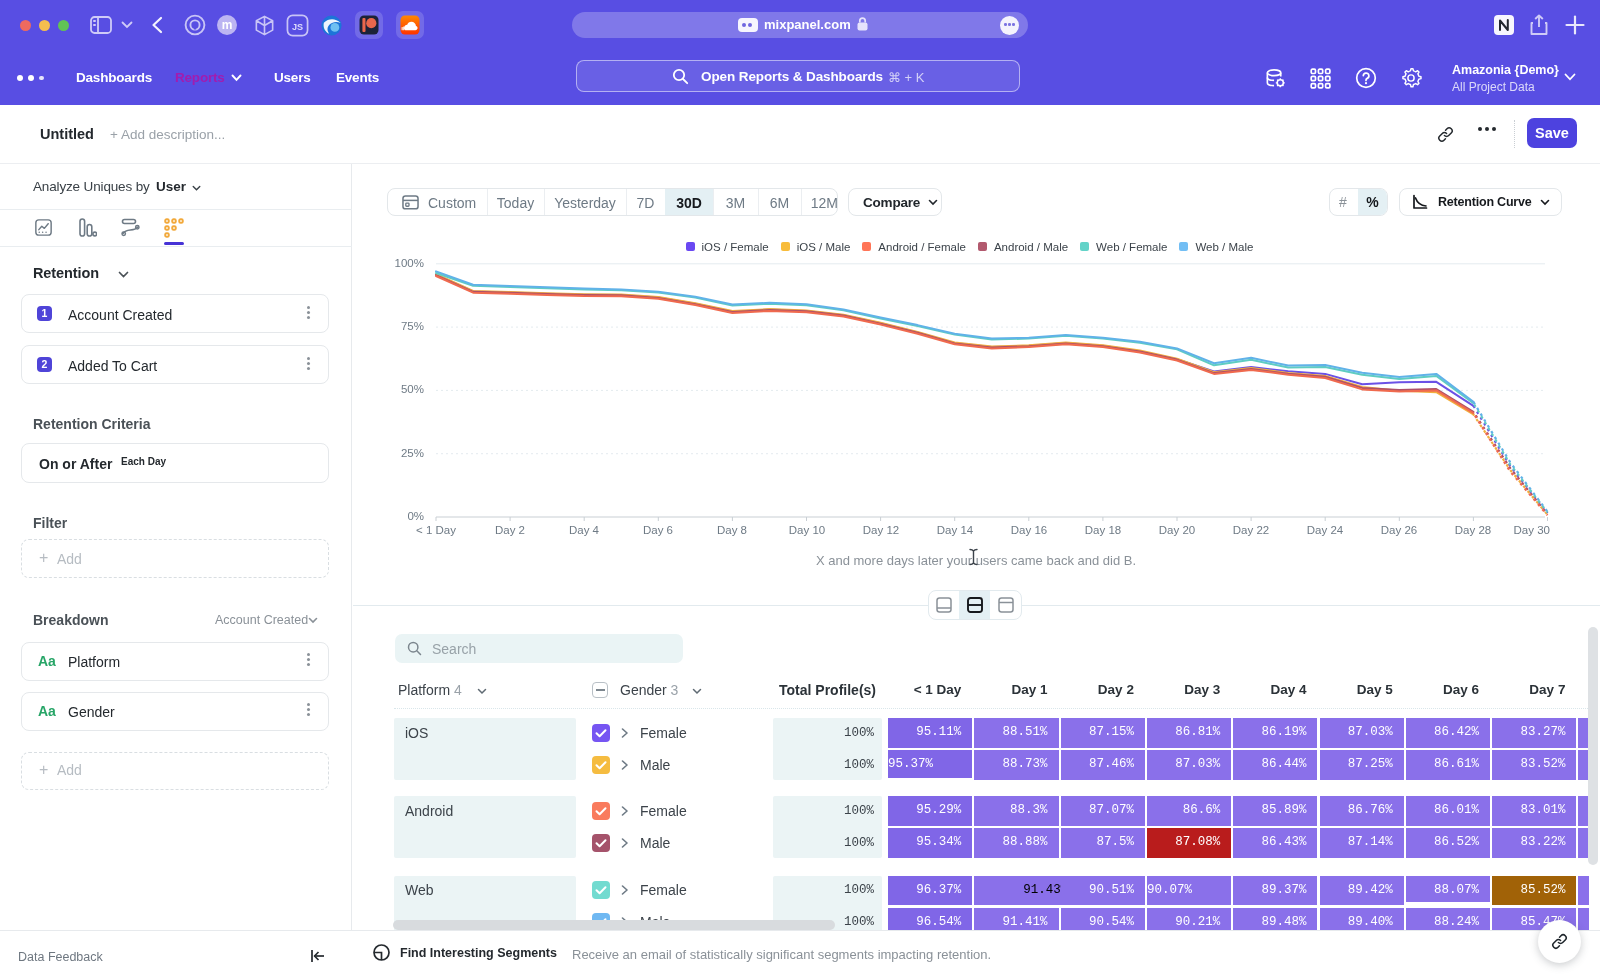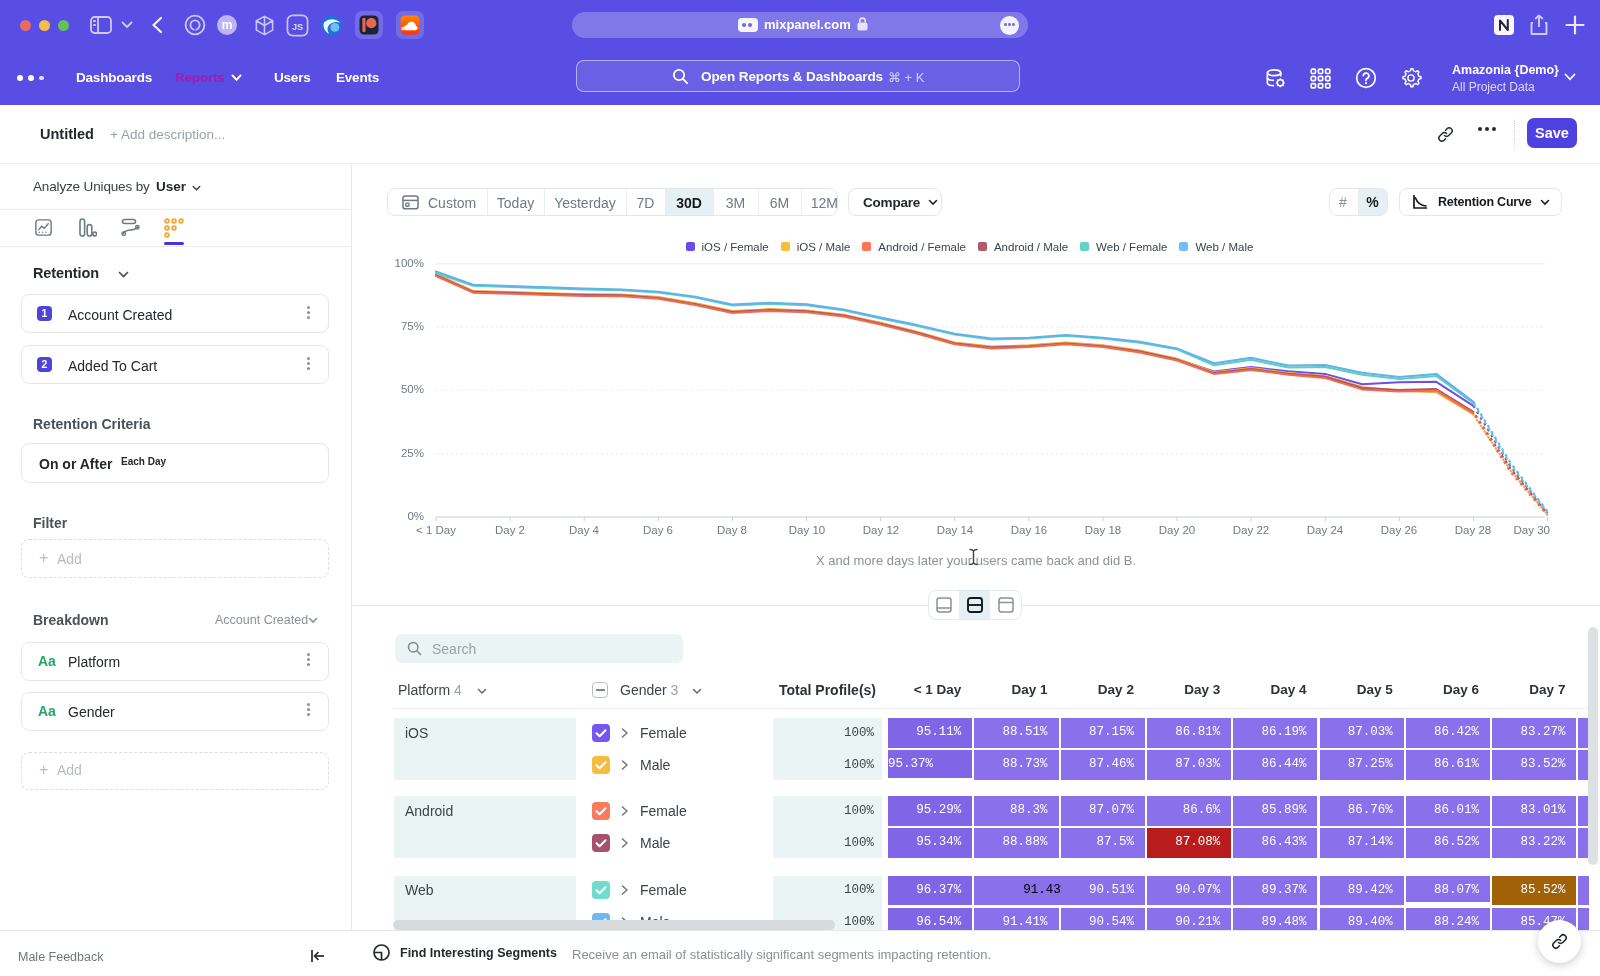--- a/index.html
+++ b/index.html
@@ -240,21 +240,21 @@
 <div class="abs" style="left:307px;top:653px;width:3px;height:3px;border-radius:50%;background:#8A9198;box-shadow:0 5px 0 #8A9198,0 10px 0 #8A9198"></div>
 <div class="abs" style="left:21px;top:692px;width:308px;height:39px;border:1px solid #E5E8EB;border-radius:8px;background:#FFF"></div>
 <div class="abs" style="left:38px;top:703px;font-size:14px;font-weight:700;color:#27A567">Aa</div>
 <div class="abs" style="left:68px;top:704px;font-size:14px;font-weight:500;color:#24292E">Gender</div>
 <div class="abs" style="left:307px;top:703px;width:3px;height:3px;border-radius:50%;background:#8A9198;box-shadow:0 5px 0 #8A9198,0 10px 0 #8A9198"></div>
 <div class="abs" style="left:21px;top:752px;width:308px;height:38px;border:1.5px dashed #D9DEE2;border-radius:8px;background:#FFF"></div>
 <div class="abs" style="left:39px;top:761px;font-size:16px;color:#B6BCC2">+</div>
 <div class="abs" style="left:57px;top:762px;font-size:14px;color:#B6BCC2">Add</div>
 
 <div class="abs" style="left:0;top:930px;width:352px;height:46px;background:#FFF;border-top:1px solid #E7EAED"></div>
-<div class="abs" style="left:18px;top:950px;font-size:12.5px;color:#6E7780">Male Feedback</div>
+<div class="abs" style="left:18px;top:950px;font-size:12.5px;color:#6E7780">Data Feedback</div>
 <svg class="ic" style="left:310px;top:949px" width="15" height="14" viewBox="0 0 15 14">
     <line x1="2" y1="1" x2="2" y2="13" stroke="#24292E" stroke-width="1.7"></line>
     <line x1="4.5" y1="7" x2="14" y2="7" stroke="#24292E" stroke-width="1.7"></line>
     <path d="M8.5 3 L4.5 7 L8.5 11" fill="none" stroke="#24292E" stroke-width="1.7" stroke-linejoin="round"></path>
   </svg>
 
 <div class="abs" style="left:387px;top:188px;width:451px;height:28px;border:1px solid #E3E7EA;border-radius:8px;background:#FFF"></div>
 <svg class="ic" style="left:402px;top:194px" width="17" height="16" viewBox="0 0 18 17">
     <rect x="1" y="2.2" width="16" height="13.6" rx="2.6" fill="none" stroke="#6E7A85" stroke-width="1.6"></rect>
     <line x1="1" y1="6.8" x2="17" y2="6.8" stroke="#6E7A85" stroke-width="1.6"></line>
@@ -500,21 +500,21 @@
         <path d="M4.5 9.2 L7.6 12.2 L13.5 6.2" fill="none" stroke="#fff" stroke-width="2" stroke-linecap="round" stroke-linejoin="round"></path>
       </svg></span></div>
 <svg style="position:absolute;left:621px;top:885.25px" width="8" height="10" viewBox="0 0 8 10">
     <path d="M1.5 1 L6 5 L1.5 9" fill="none" stroke="#6E7A85" stroke-width="1.6" stroke-linecap="round" stroke-linejoin="round"></path>
   </svg>
 <div style="position:absolute;left:640px;top:882.25px;font-size:14px;color:#3C434A">Female</div>
 <div style="position:absolute;left:773px;top:883.25px;width:101px;text-align:right;font-family:'Liberation Mono',monospace;font-size:12.5px;color:#3C434A">100%</div>
 <div style="position:absolute;left:888.0px;top:875.5px;width:84.3px;height:29.5px;background:#8066E7;color:#fff;font-family:'Liberation Mono',monospace;font-size:12.5px;line-height:29.5px;text-align:right;padding-right:11px;box-sizing:border-box">96.37%</div>
 <div style="position:absolute;left:974.3px;top:875.5px;width:105px;height:29.5px;background:#8A70EA;color:#000000;font-family:'Liberation Mono',monospace;font-size:12.5px;line-height:29.5px;text-align:right;padding-right:11px;box-sizing:border-box">91.43%</div>
 <div style="position:absolute;left:1060.6px;top:875.5px;width:84.3px;height:29.5px;background:#8A70EA;color:#fff;font-family:'Liberation Mono',monospace;font-size:12.5px;line-height:29.5px;text-align:right;padding-right:11px;box-sizing:border-box">90.51%</div>
-<div style="position:absolute;left:1146.9px;top:875.5px;width:84.3px;height:29.5px;background:#8A70EA;color:#fff;font-family:'Liberation Mono',monospace;font-size:12.5px;line-height:29.5px;text-align:right;padding-right:11px;box-sizing:border-box">90.07%</div>
+<div style="position:absolute;left:1146.9px;top:875.5px;width:84.3px;height:29.5px;background:#8A70EA;color:#fff;font-family:'Liberation Mono',monospace;font-size:12.5px;line-height:29.5px;padding-right:11px;box-sizing:border-box">90.07%</div>
 <div style="position:absolute;left:1233.2px;top:875.5px;width:84.3px;height:29.5px;background:#8A70EA;color:#fff;font-family:'Liberation Mono',monospace;font-size:12.5px;line-height:29.5px;text-align:right;padding-right:11px;box-sizing:border-box">89.37%</div>
 <div style="position:absolute;left:1319.5px;top:875.5px;width:84.3px;height:29.5px;background:#8A70EA;color:#fff;font-family:'Liberation Mono',monospace;font-size:12.5px;line-height:29.5px;text-align:right;padding-right:11px;box-sizing:border-box">89.42%</div>
 <div style="position:absolute;left:1405.8px;top:875.5px;width:84.3px;height:26px;background:#8A70EA;color:#fff;font-family:'Liberation Mono',monospace;font-size:12.5px;line-height:29.5px;text-align:right;padding-right:11px;box-sizing:border-box">88.07%</div>
 <div style="position:absolute;left:1492.1px;top:875.5px;width:84.3px;height:29.5px;background:#a16207;color:#fff;font-family:'Liberation Mono',monospace;font-size:12.5px;line-height:29.5px;text-align:right;padding-right:11px;box-sizing:border-box">85.52%</div>
 <div style="position:absolute;left:1578.4px;top:875.5px;width:10.0px;height:29.5px;background:#8A70EA;color:#fff;font-family:'Liberation Mono',monospace;font-size:12.5px;line-height:29.5px;text-align:right;padding-right:11px;box-sizing:border-box"></div>
 <div style="position:absolute;left:592px;top:913.25px"><span style="display:inline-block;width:18px;height:18px;border-radius:4px;background:#6FB8F2;position:relative"><svg width="18" height="18" viewBox="0 0 18 18" style="position:absolute;left:0;top:0">
         <path d="M4.5 9.2 L7.6 12.2 L13.5 6.2" fill="none" stroke="#fff" stroke-width="2" stroke-linecap="round" stroke-linejoin="round"></path>
       </svg></span></div>
 <svg style="position:absolute;left:621px;top:917.25px" width="8" height="10" viewBox="0 0 8 10">
     <path d="M1.5 1 L6 5 L1.5 9" fill="none" stroke="#6E7A85" stroke-width="1.6" stroke-linecap="round" stroke-linejoin="round"></path>

